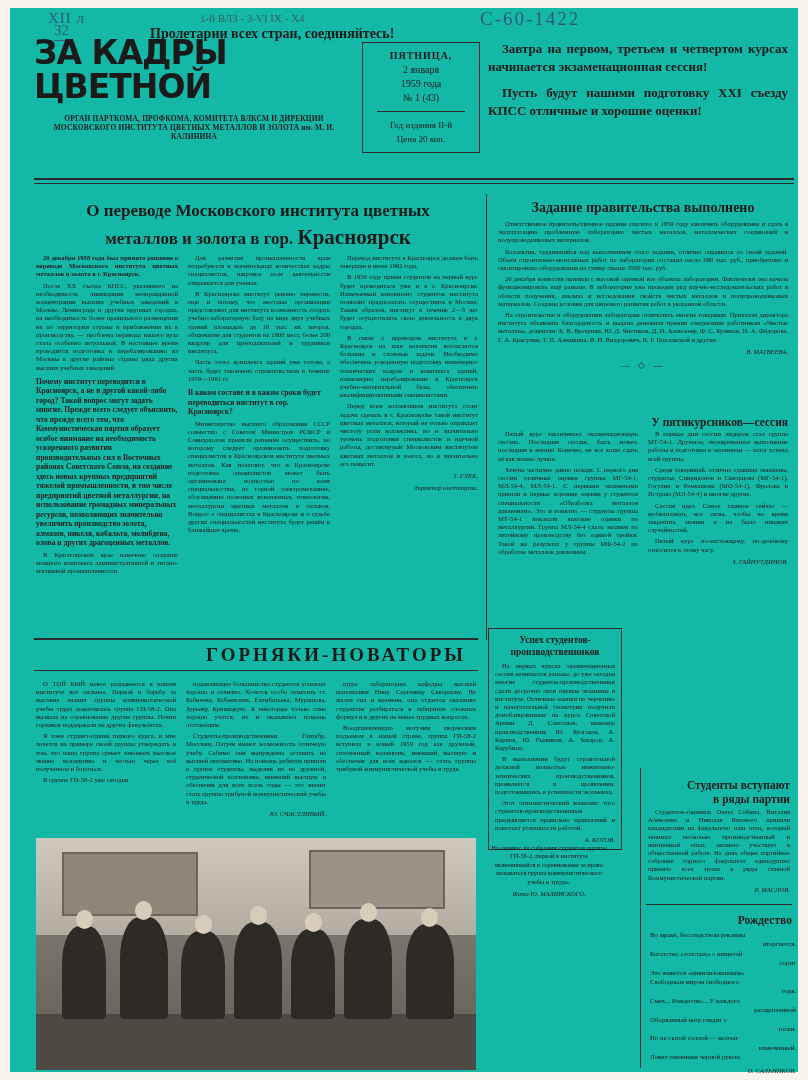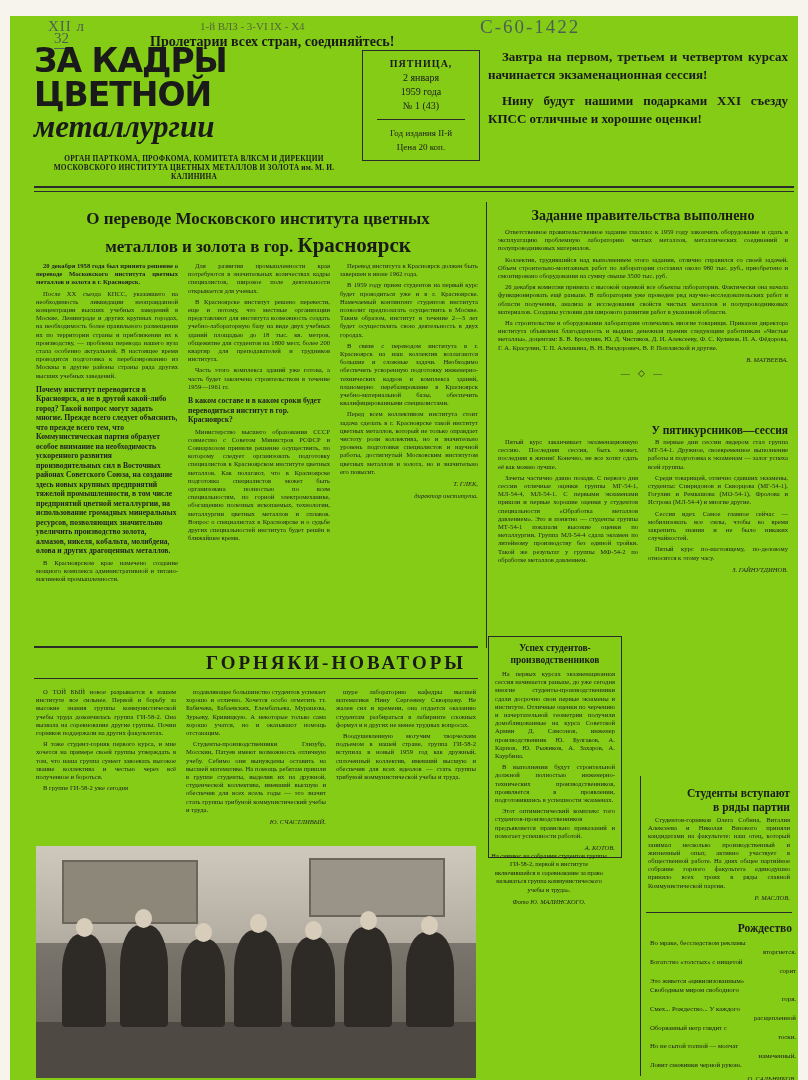--- a/index.html
+++ b/index.html
@@ -1,18 +1,18 @@
 <!DOCTYPE html>
 <html><head>
 <meta charset="utf-8">
 <style>
   html,body{margin:0;padding:0;background:#fff;}
   body{width:808px;height:1080px;font-family:"Liberation Serif",serif;color:#1a1a1a;position:relative;overflow:hidden;}
   .page{position:absolute;inset:0;background:#f7f4ee;}
-  .paper{position:absolute;left:10px;top:16px;width:788px;height:1064px;background:#84cc16;text-decoration:underline;}
+  .paper{position:absolute;left:10px;top:8px;width:788px;height:1064px;background:#14b8a6;text-decoration:underline;}
 
   
   .hand{position:absolute;font-family:"Liberation Serif",serif;color:#3a3a6a;opacity:.75;}
   .hand.h1{left:38px;top:2px;font-size:15px;letter-spacing:1px;}
   .hand.h2{left:44px;top:14px;font-size:15px;border-bottom:1px solid #3a3a6a;padding-bottom:1px;}
   .hand.h3{left:190px;top:4px;font-size:11px;color:#444;}
   .hand.h5{left:470px;top:0px;font-size:19px;color:#3a3a6a;letter-spacing:2px;}
 
   
   .slogan{position:absolute;left:140px;top:18px;font-size:14px;font-weight:bold;}
@@ -83,37 +83,36 @@
 
     <div class="hand h1">XII л</div>
     <div class="hand h2">32</div>
     <div class="hand h3">1-й ВЛЗ - 3-VI IX - Х4</div>
     <div class="hand h5">C-60-1422</div>
 
     <div class="slogan">Пролетарии всех стран, соединяйтесь!</div>
 
     <div class="masthead">
       <div class="mh-line1">ЗА КАДРЫ ЦВЕТНОЙ</div>
-      <div class="mh-line2">металлургии</div>
       <div class="mh-sub">ОРГАН ПАРТКОМА, ПРОФКОМА, КОМИТЕТА ВЛКСМ И ДИРЕКЦИИ МОСКОВСКОГО ИНСТИТУТА ЦВЕТНЫХ МЕТАЛЛОВ И ЗОЛОТА им. М. И. КАЛИНИНА</div>
     </div>
 
     <div class="datebox">
       <div class="d1">ПЯТНИЦА,</div>
       <div>2 января</div>
       <div>1959 года</div>
       <div>№ 1 (43)</div>
       <hr>
       <div class="small">Год издания II-й</div>
       <div class="small">Цена 20 коп.</div>
     </div>
 
     <div class="lead">
       <p>Завтра на первом, третьем и четвертом курсах начинается экзаменационная сессия!</p>
-      <p>Нину будут нашими подарками XXI съезду КПСС отличные и хорошие оценки!</p>
+      <p>Пусть будут нашими подготовку XXI съезду КПСС отличные и хорошие оценки!</p>
     </div>
 
     <div class="rule" style="top:170px;"></div>
     <div class="rule thin" style="top:175px;"></div>
 
     <div class="headline">
       <span>О переводе Московского института цветных</span><br>
       <span>металлов и золота в гор.</span>
       <span class="big">Красноярск</span>
     </div>

